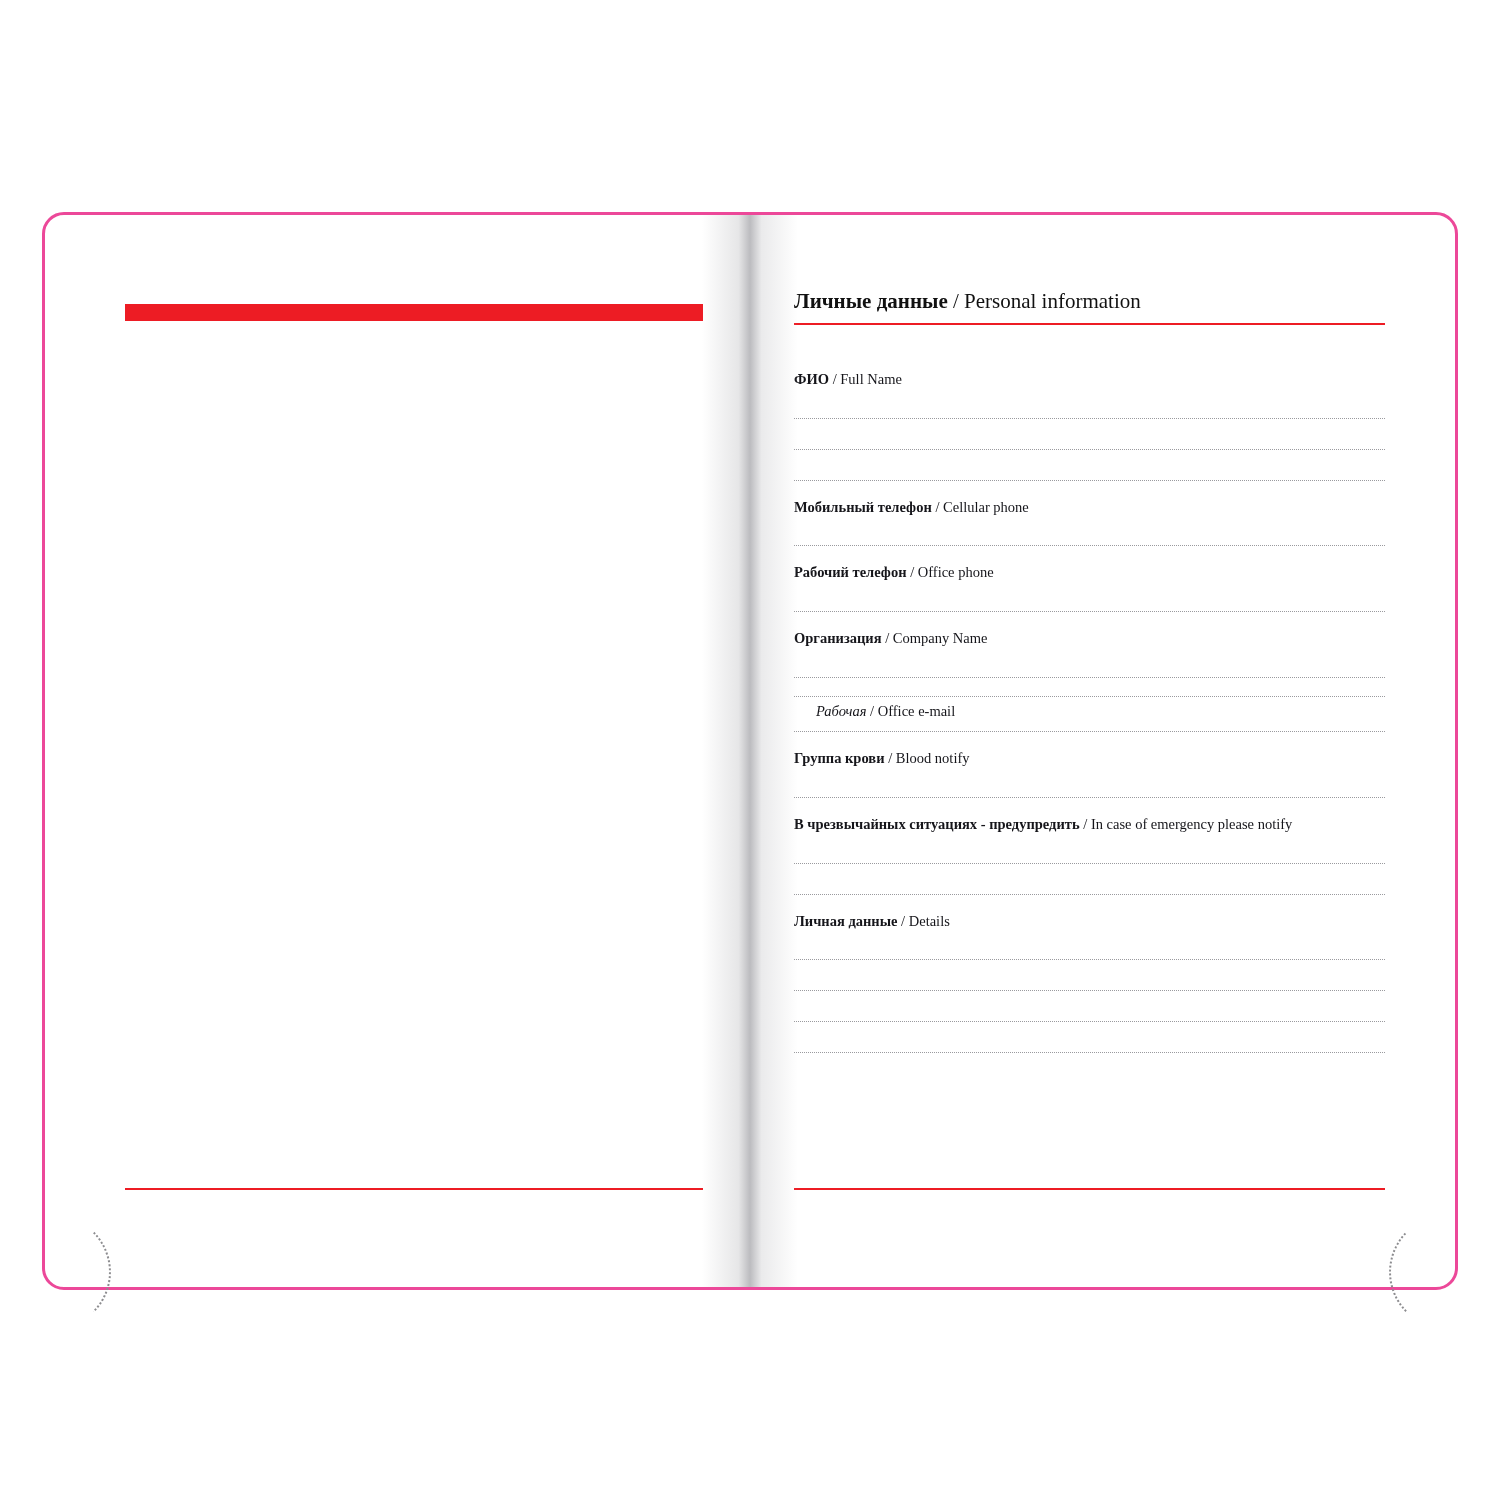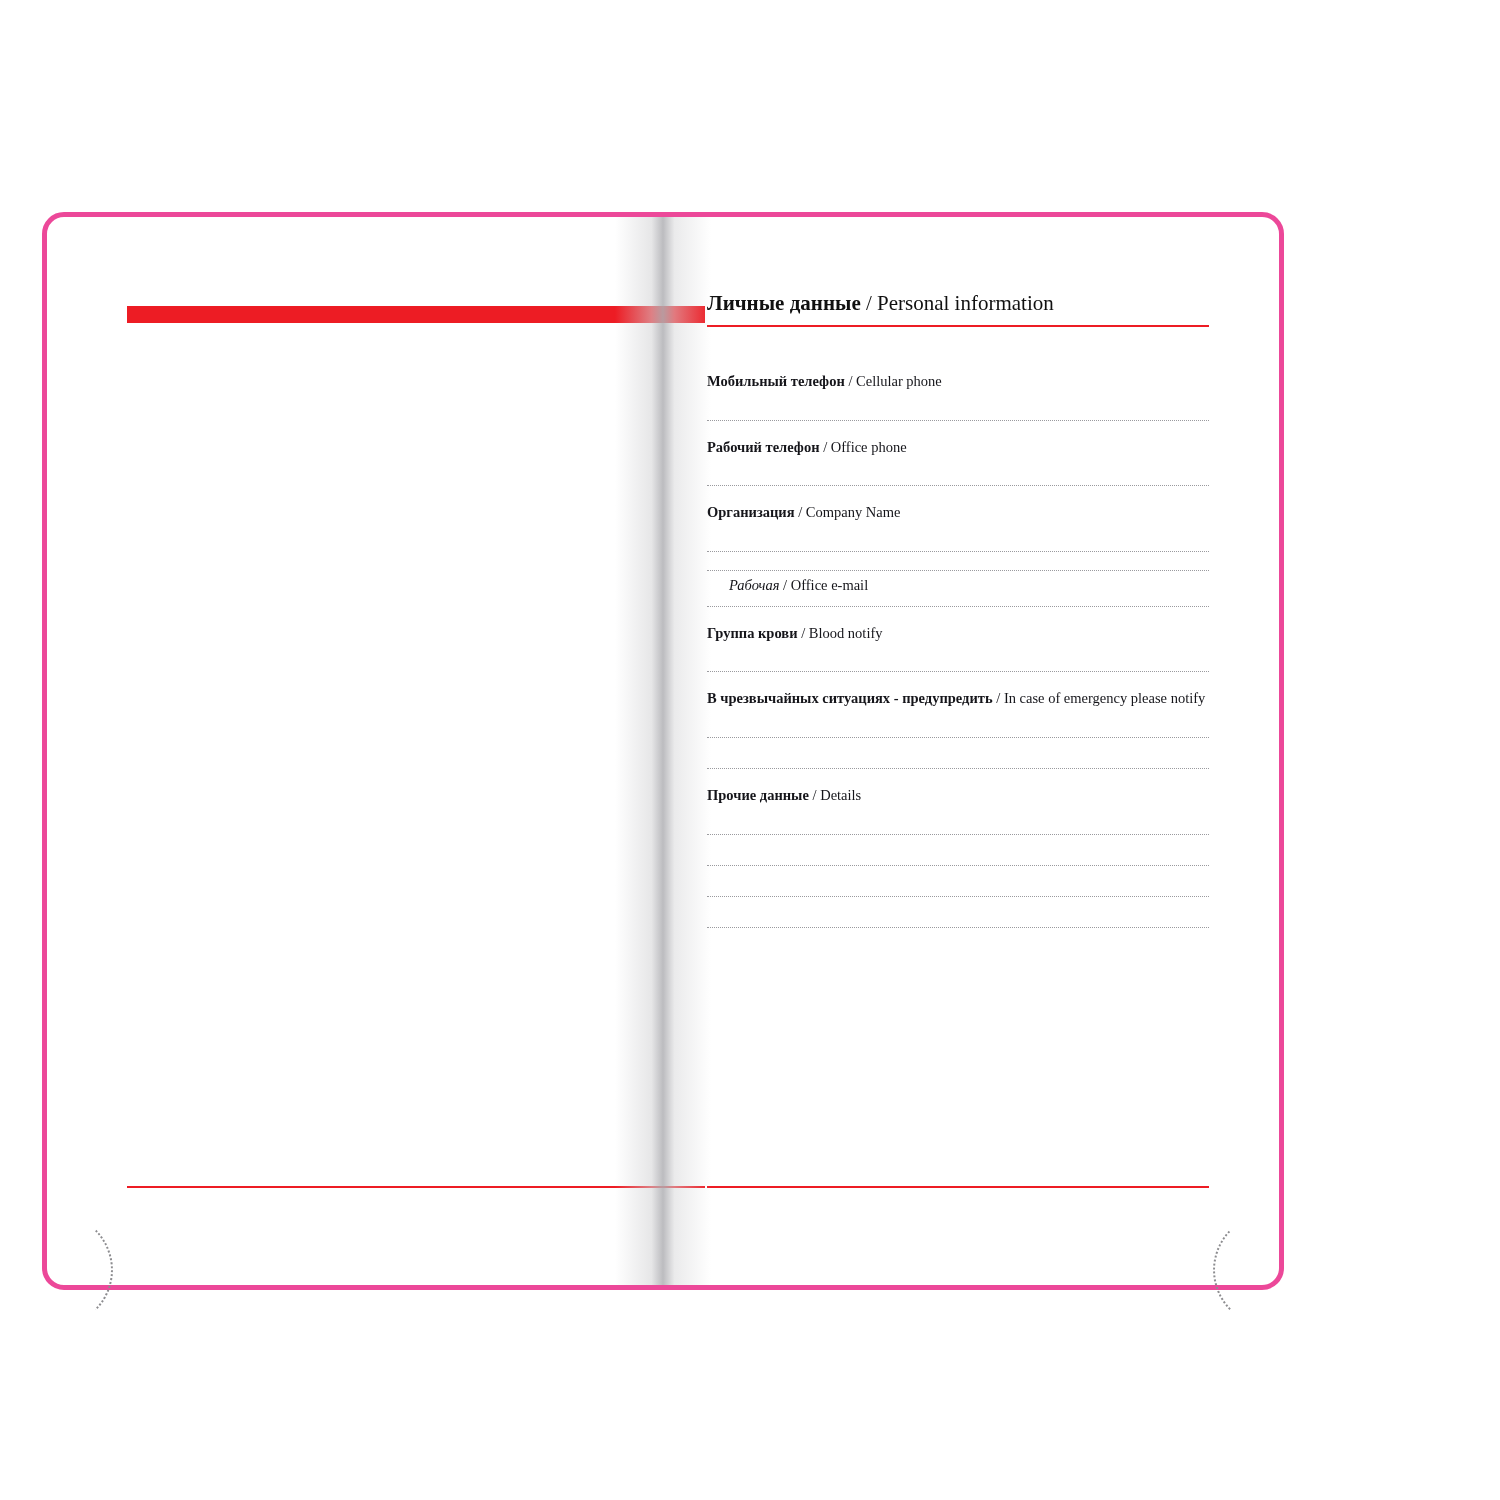--- a/index.html
+++ b/index.html
@@ -12,23 +12,23 @@
     height: 1500px;
     font-family: "Liberation Serif", serif;
     overflow: hidden;
   }
 
   
   .notebook {
     position: absolute;
     left: 42px;
     top: 212px;
-    width: 1242px;
+    width: 1416px;
     height: 1078px;
-    border: 5px solid #ec4899;
+    border: 3px solid #ec4899;
     border-radius: 22px;
     background: #ffffff;
     box-sizing: border-box;
   }
 
   
   .spine {
     position: absolute;
     left: 50%;
     top: 0;
@@ -165,20 +165,31 @@
   </div>
 
   <div class="page page-right">
     <div class="form">
 
       <div class="form-title">
         <span class="ru">Личные данные</span><span class="en"> / </span><span class="en">Personal information</span>
       </div>
       <div class="title-rule"></div>
 
+      <div class="field">
+        <div class="field-label">
+          <span class="ru">ФИО</span>
+          <span class="en">/ <span>Full Name</span></span>
+        </div>
+        <div class="lines">
+          <div class="dline"></div>
+            <div class="dline"></div>
+            <div class="dline"></div>
+        </div>
+      </div>
 
 
       <div class="field">
         <div class="field-label">
           <span class="ru">Мобильный телефон</span>
           <span class="en">/ <span>Cellular phone</span></span>
         </div>
         <div class="lines">
           <div class="dline"></div>
         </div>
@@ -237,21 +248,21 @@
           <span class="en">/ <span>In case of emergency please notify</span></span>
         </div>
         <div class="lines">
           <div class="dline"></div>
             <div class="dline"></div>
         </div>
       </div>
 
       <div class="field">
         <div class="field-label">
-          <span class="ru">Прочие данные</span>
+          <span class="ru">Личная данные</span>
           <span class="en">/ <span>Details</span></span>
         </div>
         <div class="lines">
           <div class="dline"></div>
             <div class="dline"></div>
             <div class="dline"></div>
             <div class="dline"></div>
         </div>
       </div>
 

